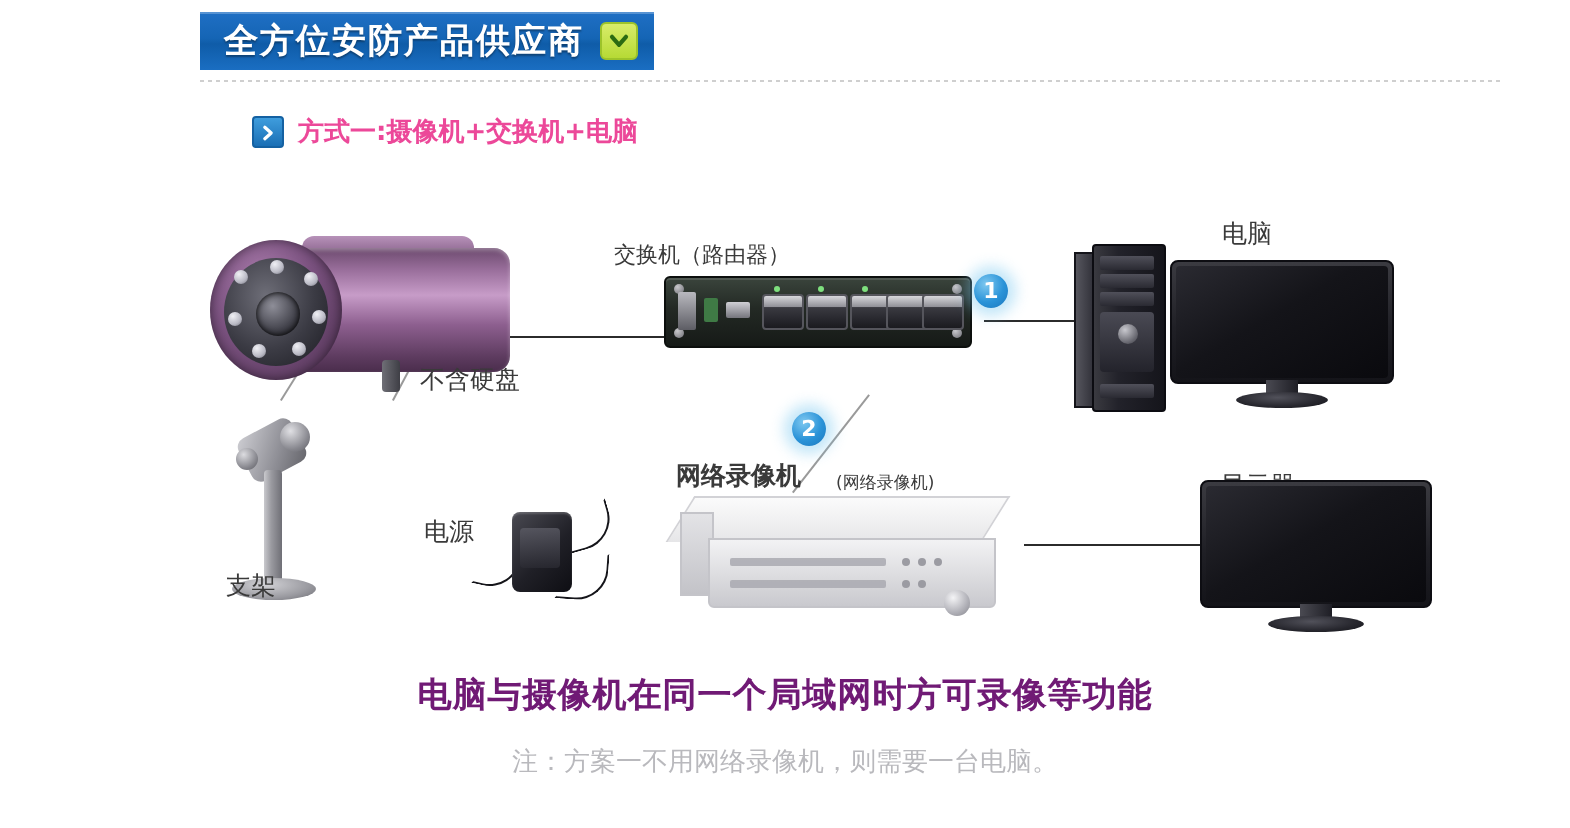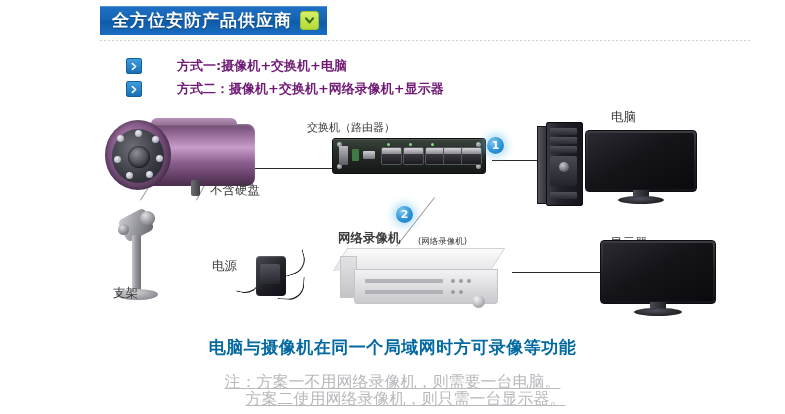--- a/index.html
+++ b/index.html
@@ -44,21 +44,21 @@
   
   .bullets{position:absolute;left:126px;top:56px;}
   .bullet-row{display:flex;align-items:center;gap:7px;height:20px;margin-bottom:3px;}
   .arrow-badge{
     width:14px;height:14px;border-radius:2px;flex:0 0 auto;
     background:linear-gradient(180deg,#3f9ddd 0%,#1a6fb5 100%);
     border:1px solid #1461a2;
     display:flex;align-items:center;justify-content:center;
   }
   .arrow-badge svg{display:block;}
-  .bullet-text{font-size:13px;color:#701a75;white-space:nowrap;font-weight:bold;margin-left:28px;}
+  .bullet-text{font-size:13px;color:#ec4899;white-space:nowrap;font-weight:bold;}
 
   
   .diagram{position:absolute;left:0;top:100px;width:785px;height:230px;}
   .lbl{position:absolute;white-space:nowrap;color:#3a3a3a;font-size:12.5px;}
   .lbl-sm{font-size:8.5px;}
 
   
   .line{position:absolute;background:#2b2b2b;height:1px;}
   .thin{position:absolute;background:#9a9a9a;height:1px;transform-origin:0 0;}
 
@@ -176,24 +176,24 @@
     padding:3px;box-sizing:border-box;border:1px solid #0d0d12;}
   .mon-screen{position:absolute;left:3px;top:3px;border-radius:2px;
     background:linear-gradient(150deg,#2a2a31 0%,#141419 45%,#0a0a0e 100%);}
   .mon-neck{position:absolute;background:linear-gradient(90deg,#4a4a52,#1e1e25);}
   .mon-foot{position:absolute;border-radius:50%;
     background:radial-gradient(ellipse at 45% 35%,#51515a 0%,#27272e 60%,#141419 100%);}
 
   
   .footer{position:absolute;left:0;top:330px;width:785px;height:84px;text-align:center;}
   .headline{
-    font-size:17px;font-weight:bold;color:#0369a1;letter-spacing:.5px;
+    font-size:17px;font-weight:bold;color:#701a75;letter-spacing:.5px;
     margin:6px 0 0 0;
   }
-  .note{color:#b9b9bd;font-size:16px;line-height:17px;text-decoration:underline;}
+  .note{color:#b9b9bd;font-size:13px;line-height:17px;}
   .note-indent{padding-left:26px;}
 </style>
 </head>
 <body>
 
 <div class="stage">
 
   <div class="header">
 
     <div class="title-banner">
@@ -212,28 +212,20 @@
 
     <div class="bullet-row">
       <span class="arrow-badge">
         <svg width="9" height="9" viewBox="0 0 9 9" aria-hidden="true">
           <path d="M2.4 1.6 L5.6 4.5 L2.4 7.4" fill="none" stroke="#ffffff" stroke-width="1.6" stroke-linecap="round" stroke-linejoin="round"></path>
         </svg>
       </span>
       <span class="bullet-text">方式一:摄像机+交换机+电脑</span>
     </div>
 
-    <div class="bullet-row">
-      <span class="arrow-badge">
-        <svg width="9" height="9" viewBox="0 0 9 9" aria-hidden="true">
-          <path d="M2.4 1.6 L5.6 4.5 L2.4 7.4" fill="none" stroke="#ffffff" stroke-width="1.6" stroke-linecap="round" stroke-linejoin="round"></path>
-        </svg>
-      </span>
-      <span class="bullet-text">方式二：摄像机+交换机+网络录像机+显示器</span>
-    </div>
   </div>
 
   <div class="diagram">
 
     <div class="line" style="left:255px;top:68px;width:78px;"></div>
 
     <div class="line" style="left:492px;top:60px;width:48px;"></div>
 
     <div class="line" style="left:512px;top:172px;width:88px;"></div>
 
@@ -348,16 +340,15 @@
       <div class="mon-bezel" style="width:116px;height:64px;"></div>
       <div class="mon-screen" style="width:110px;height:58px;"></div>
       <div class="mon-neck" style="left:50px;top:62px;width:16px;height:9px;"></div>
       <div class="mon-foot" style="left:34px;top:68px;width:48px;height:8px;"></div>
     </div>
   </div>
 
   <div class="footer">
     <div class="headline">电脑与摄像机在同一个局域网时方可录像等功能</div>
     <div class="note" style="margin-top:14px;">注：方案一不用网络录像机，则需要一台电脑。</div>
-    <div class="note note-indent">方案二使用网络录像机，则只需一台显示器。</div>
   </div>
 
 </div>
 
 </body></html>

